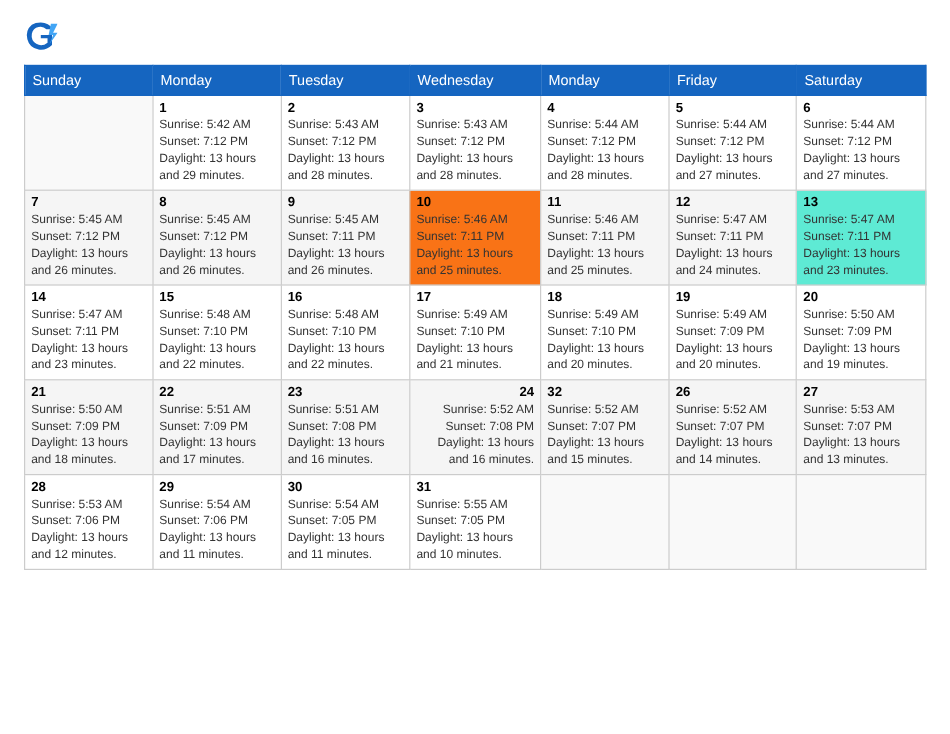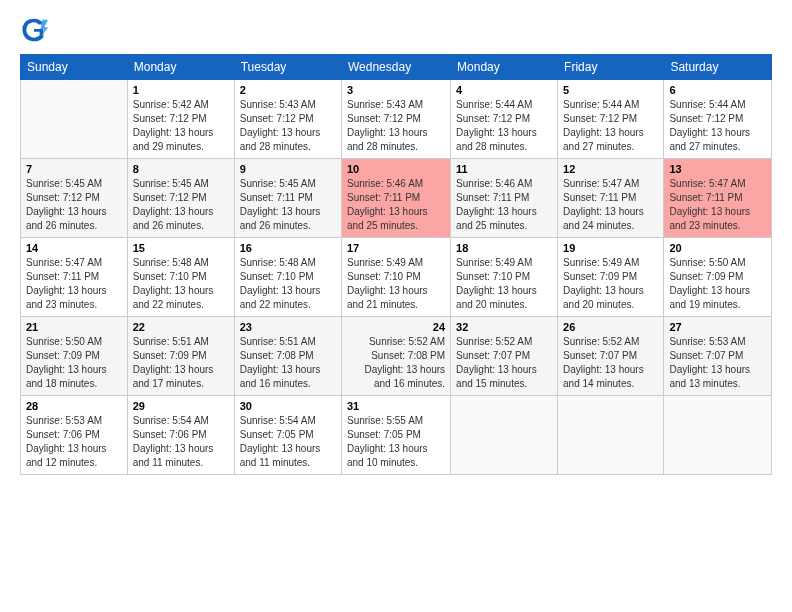--- a/index.html
+++ b/index.html
@@ -200,42 +200,42 @@
 Daylight: 13 hours
 and 26 minutes.</div>
           </td>
           <td style="background: rgb(245, 245, 245);">
             <span class="day-num">9</span>
             <div class="day-info" style="white-space: pre-line;">Sunrise: 5:45 AM
 Sunset: 7:11 PM
 Daylight: 13 hours
 and 26 minutes.</div>
           </td>
-          <td style="background: #fca5a5;">
+          <td style="background: #f97316;">
             <span class="day-num">10</span>
             <div class="day-info" style="white-space: pre-line;">Sunrise: 5:46 AM
 Sunset: 7:11 PM
 Daylight: 13 hours
 and 25 minutes.</div>
           </td>
           <td style="background: rgb(245, 245, 245);">
             <span class="day-num">11</span>
             <div class="day-info" style="white-space: pre-line;">Sunrise: 5:46 AM
 Sunset: 7:11 PM
 Daylight: 13 hours
 and 25 minutes.</div>
           </td>
           <td style="background: rgb(245, 245, 245);">
             <span class="day-num">12</span>
             <div class="day-info" style="white-space: pre-line;">Sunrise: 5:47 AM
 Sunset: 7:11 PM
 Daylight: 13 hours
 and 24 minutes.</div>
           </td>
-          <td style="background: #fca5a5;">
+          <td style="background: #5eead4;">
             <span class="day-num">13</span>
             <div class="day-info" style="white-space: pre-line;">Sunrise: 5:47 AM
 Sunset: 7:11 PM
 Daylight: 13 hours
 and 23 minutes.</div>
           </td>
         </tr>
         <tr style="background: rgb(255, 255, 255);">
           <td>
             <span class="day-num">14</span>

